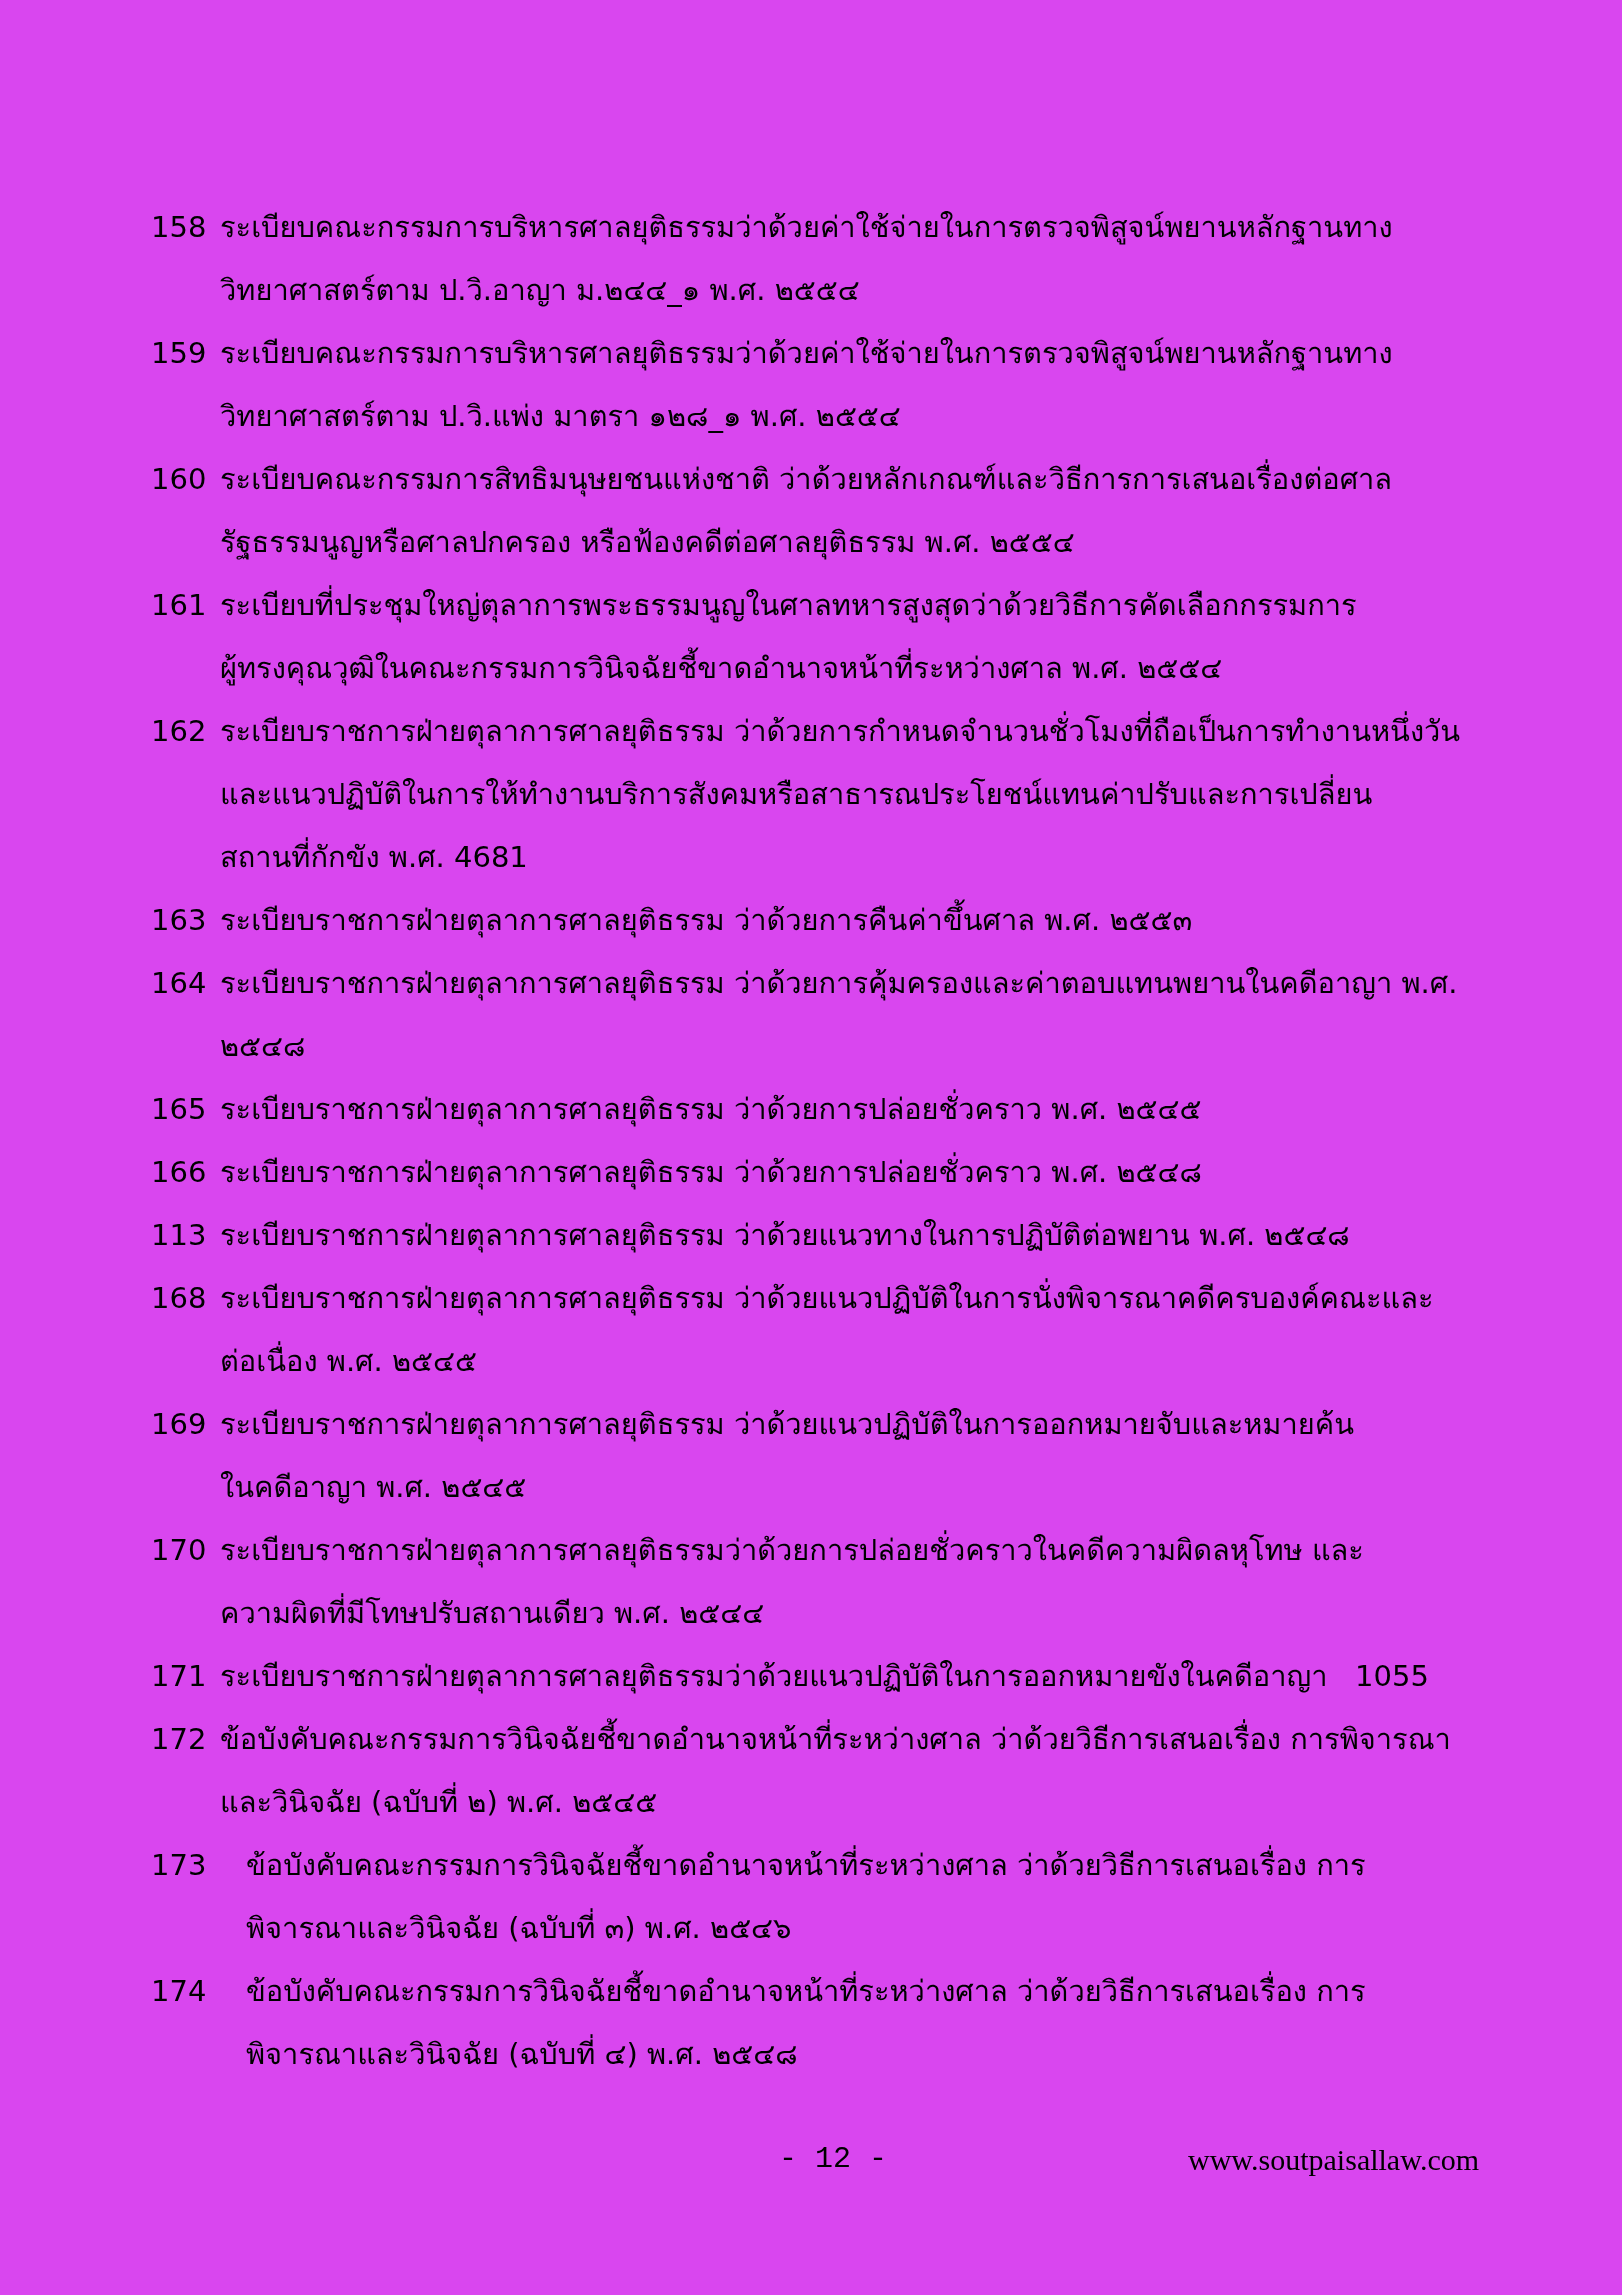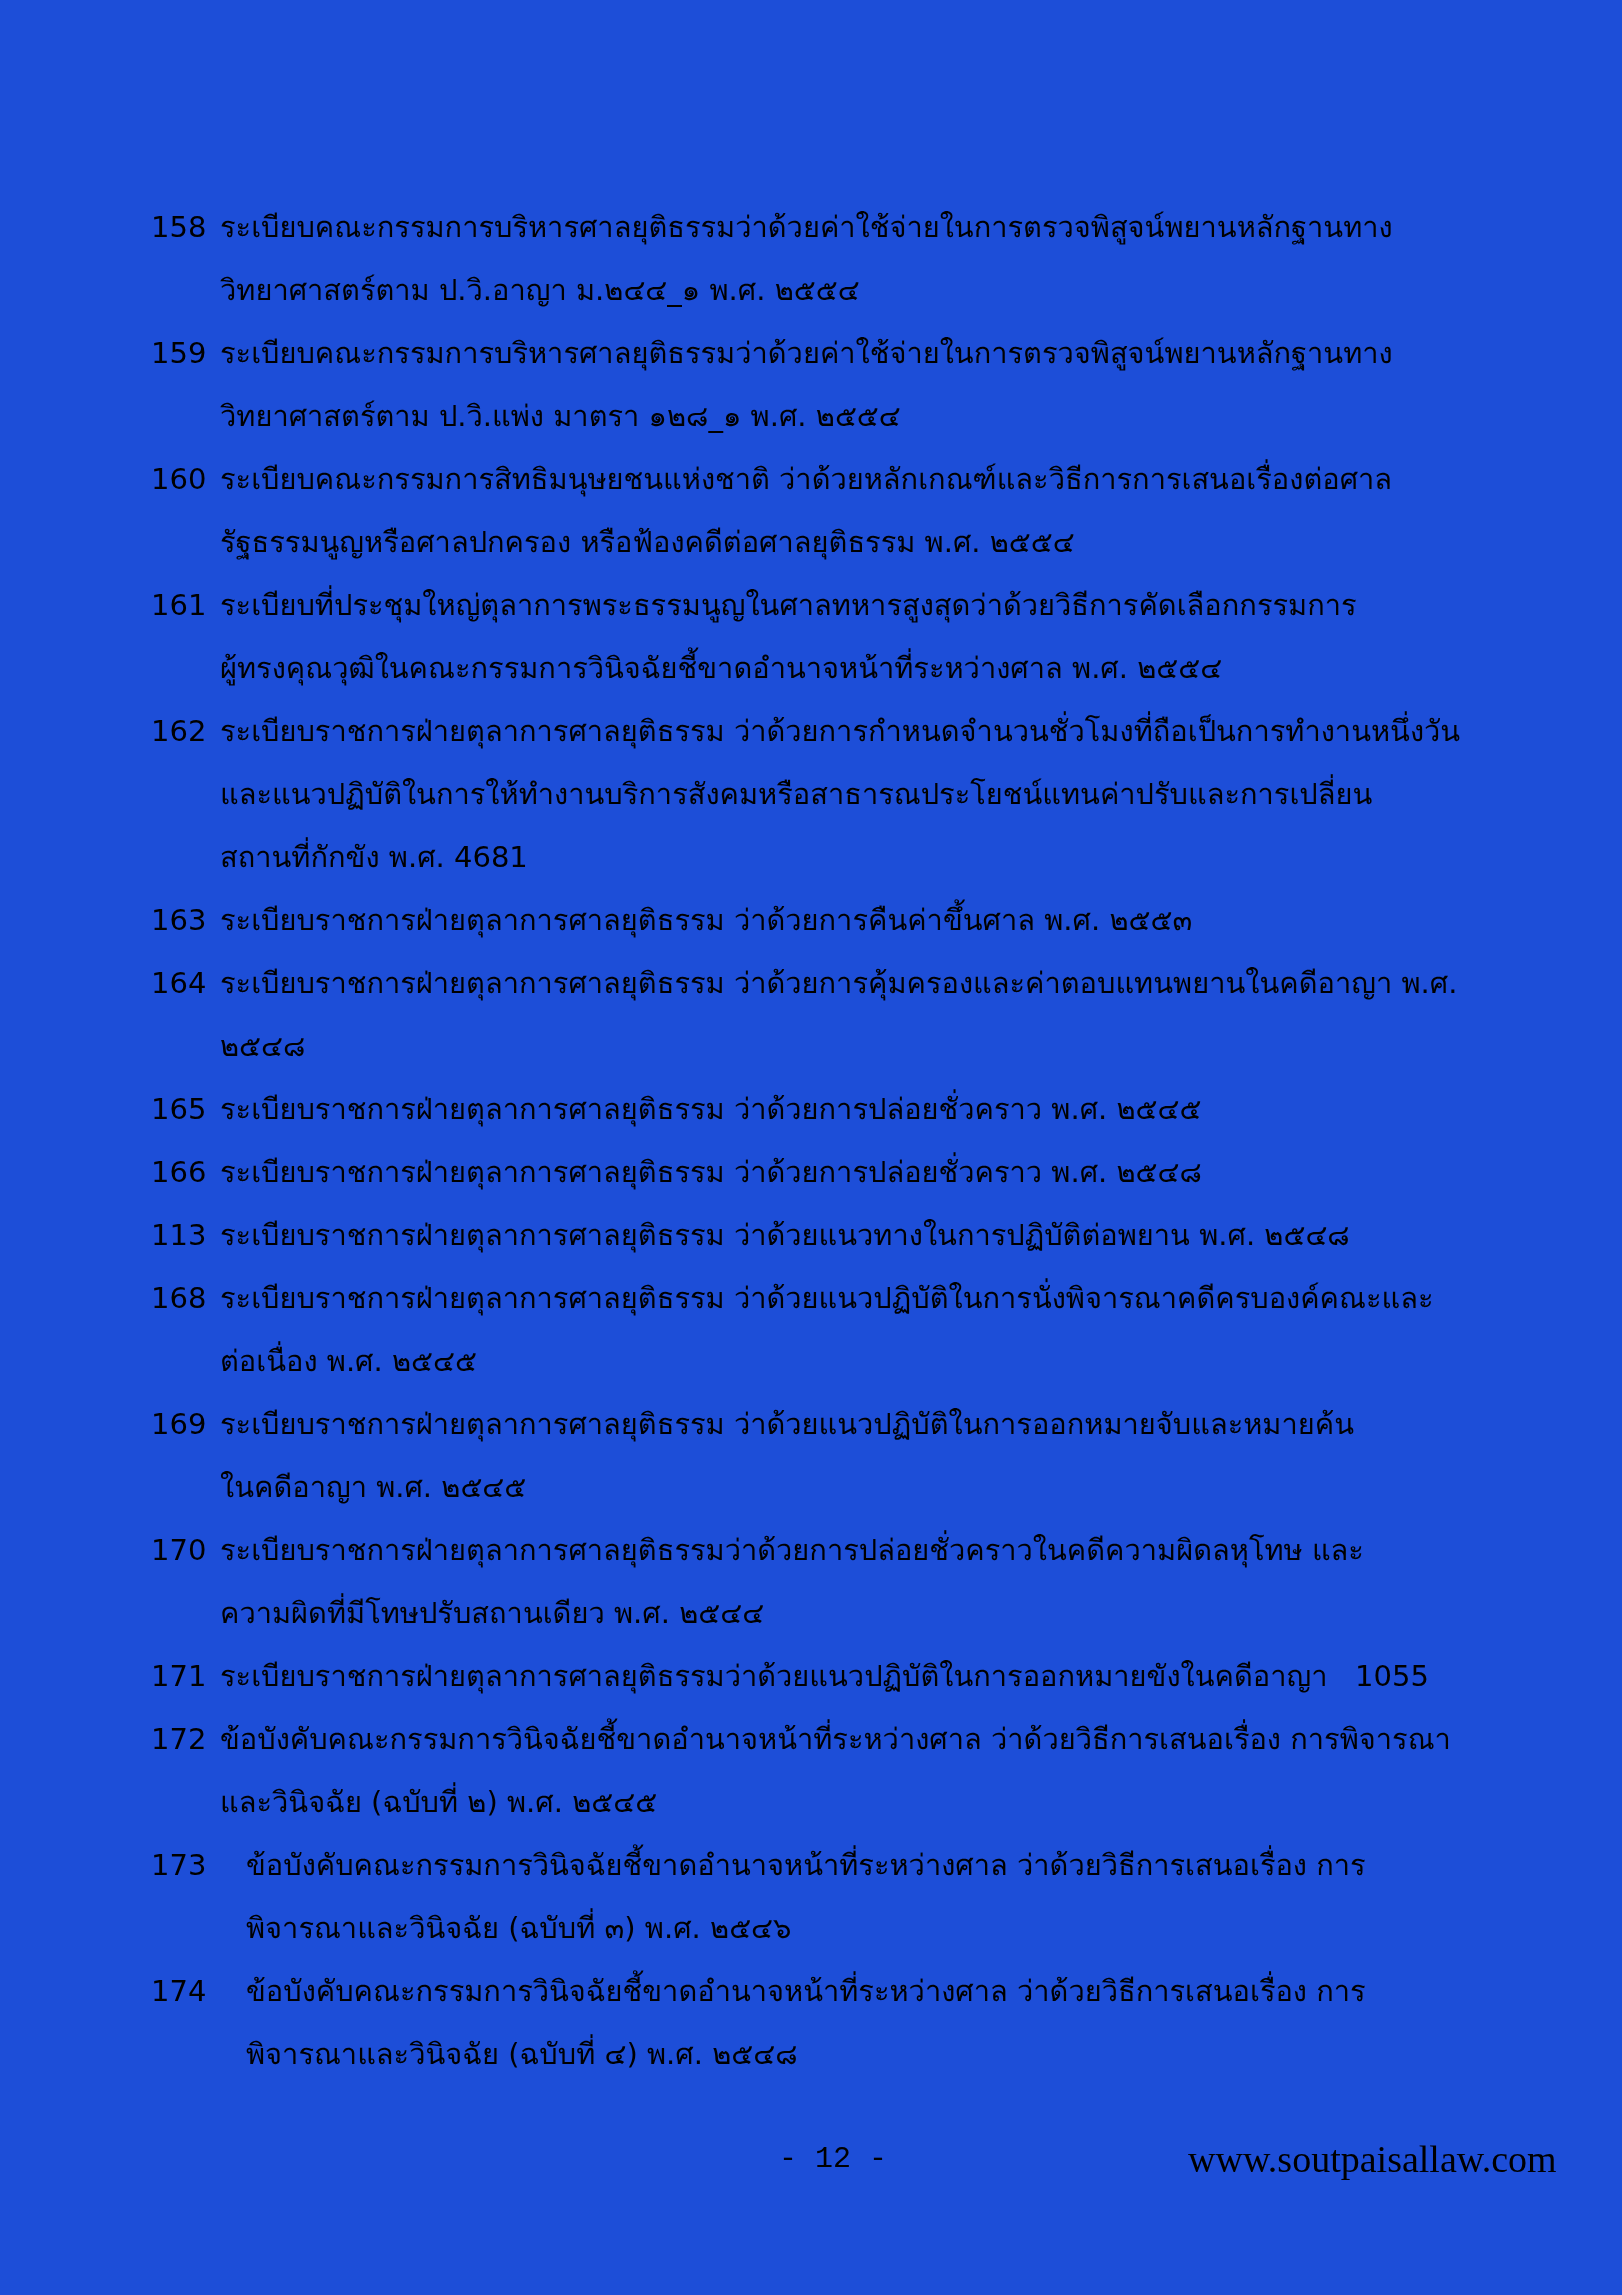--- a/index.html
+++ b/index.html
@@ -13,21 +13,21 @@
     position: relative;
     overflow: hidden;
     font-family: "DejaVu Sans", sans-serif;
     color: #000000;
   }
   .page {
     position: absolute;
     left: 0; top: 0;
     width: 1623px;
     height: 2295px;
-    background: #1d4ed8;
+    background: #d946ef;
   }
   .list {
     position: absolute;
     left: 151px;
     top: 196px;
     width: 1374px;
   }
   .entry {
     position: relative;
     font-size: 29px;
@@ -57,21 +57,21 @@
     top: 2140px;
     font-family: Liberation Mono, monospace;
     font-size: 30px;
     line-height: 39px;
   }
   .footer-url {
     position: absolute;
     left: 1188px;
     top: 2140px;
     font-family: "Liberation Serif", serif;
-    font-size: 38px;
+    font-size: 30px;
     line-height: 39px;
   }
 </style>
 </head>
 <body>
 
 <div class="page">
   <div class="list">
 
     <div class="entry">

